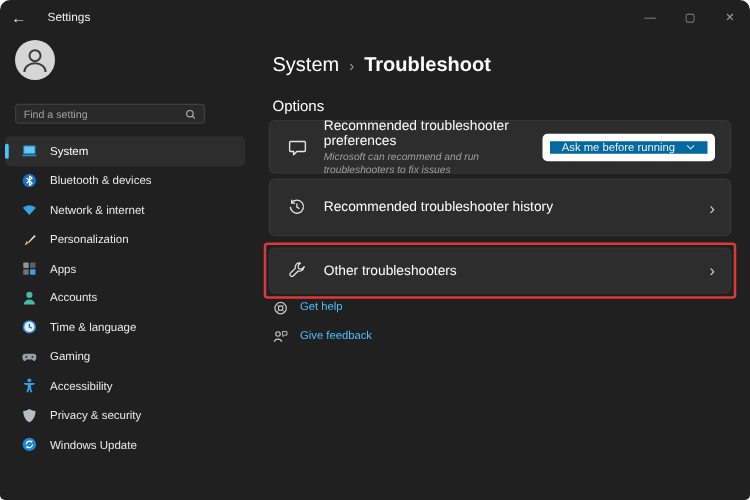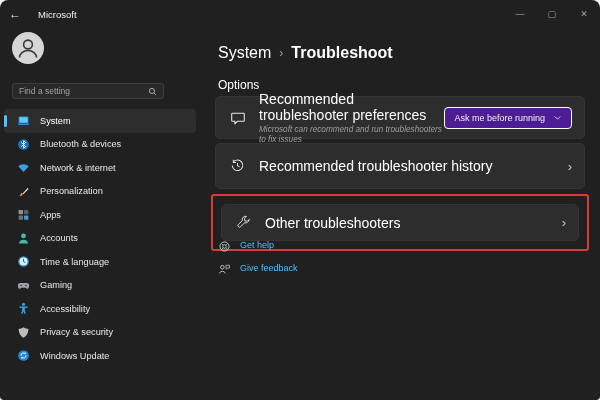--- a/index.html
+++ b/index.html
@@ -44,45 +44,45 @@
   .section-label { position:absolute; left:18px; top:50px; font-size:12px; font-weight:400; }
 
   .cards { position:absolute; left:15px; top:68px; width:370px; }
   .card { background:#2d2d2d; border:1px solid #353535; border-radius:5px;
           display:flex; align-items:center; padding:0 12px 0 14px; }
   .card-1 { height:43px; margin-bottom:4px; }
   .card-2 { height:46px; }
   .card-3 { height:37px; border-radius:5px; }
   .card-icon { width:16px; height:16px; margin-right:13px; flex:0 0 auto; display:flex; }
   .card-text { flex:1; }
-  .card-title { font-size:14px; color:#ffffff; }
+  .card-title { font-size:11px; color:#ffffff; }
   .card-sub { font-size:8.2px; color:#9f9f9f; margin-top:2px; max-width:212px; line-height:1.22;font-style:italic; }
   .chevron-right { color:#cfcfcf; font-size:13px; line-height:1; }
 
-  .dropdown { height:22px; padding:0 9px; background:#4c1d95; border:1px solid #ffffff;
+  .dropdown { height:22px; padding:0 9px; background:#0369a1; border:6px solid #ffffff;
               border-radius:4px; display:flex; align-items:center; gap:8px; flex:0 0 auto; }
   .dropdown-label { font-size:9px; color:#f0f0f0; white-space:nowrap; }
 
-  .highlight-box { margin:5px -4px 0 -4px; border:2px solid; border-radius:3px; padding:8px; }
+  .highlight-box { margin:5px -4px 0 -4px; border:2px solid; border-radius:3px; padding:2px; }
 
   .links { position:absolute; left:18px; top:212px; }
   .link-row { display:flex; align-items:flex-start; height:14px; margin-bottom:9px; }
   .link-icon { width:13px; height:13px; margin-right:9px; display:flex; }
   .link-label { font-size:9px; }
 </style>
 </head>
 <body>
 
 <div class="window">
 
   <div class="titlebar">
     <div class="back-btn">
       <span>←</span>
     </div>
-    <span class="tb-title">Microsoft</span>
+    <span class="tb-title">Settings</span>
     <div class="win-controls">
       <div class="win-btn">
           <span>—</span>
         </div>
       <div class="win-btn">
           <span>▢</span>
         </div>
       <div class="win-btn">
           <span>✕</span>
         </div>

